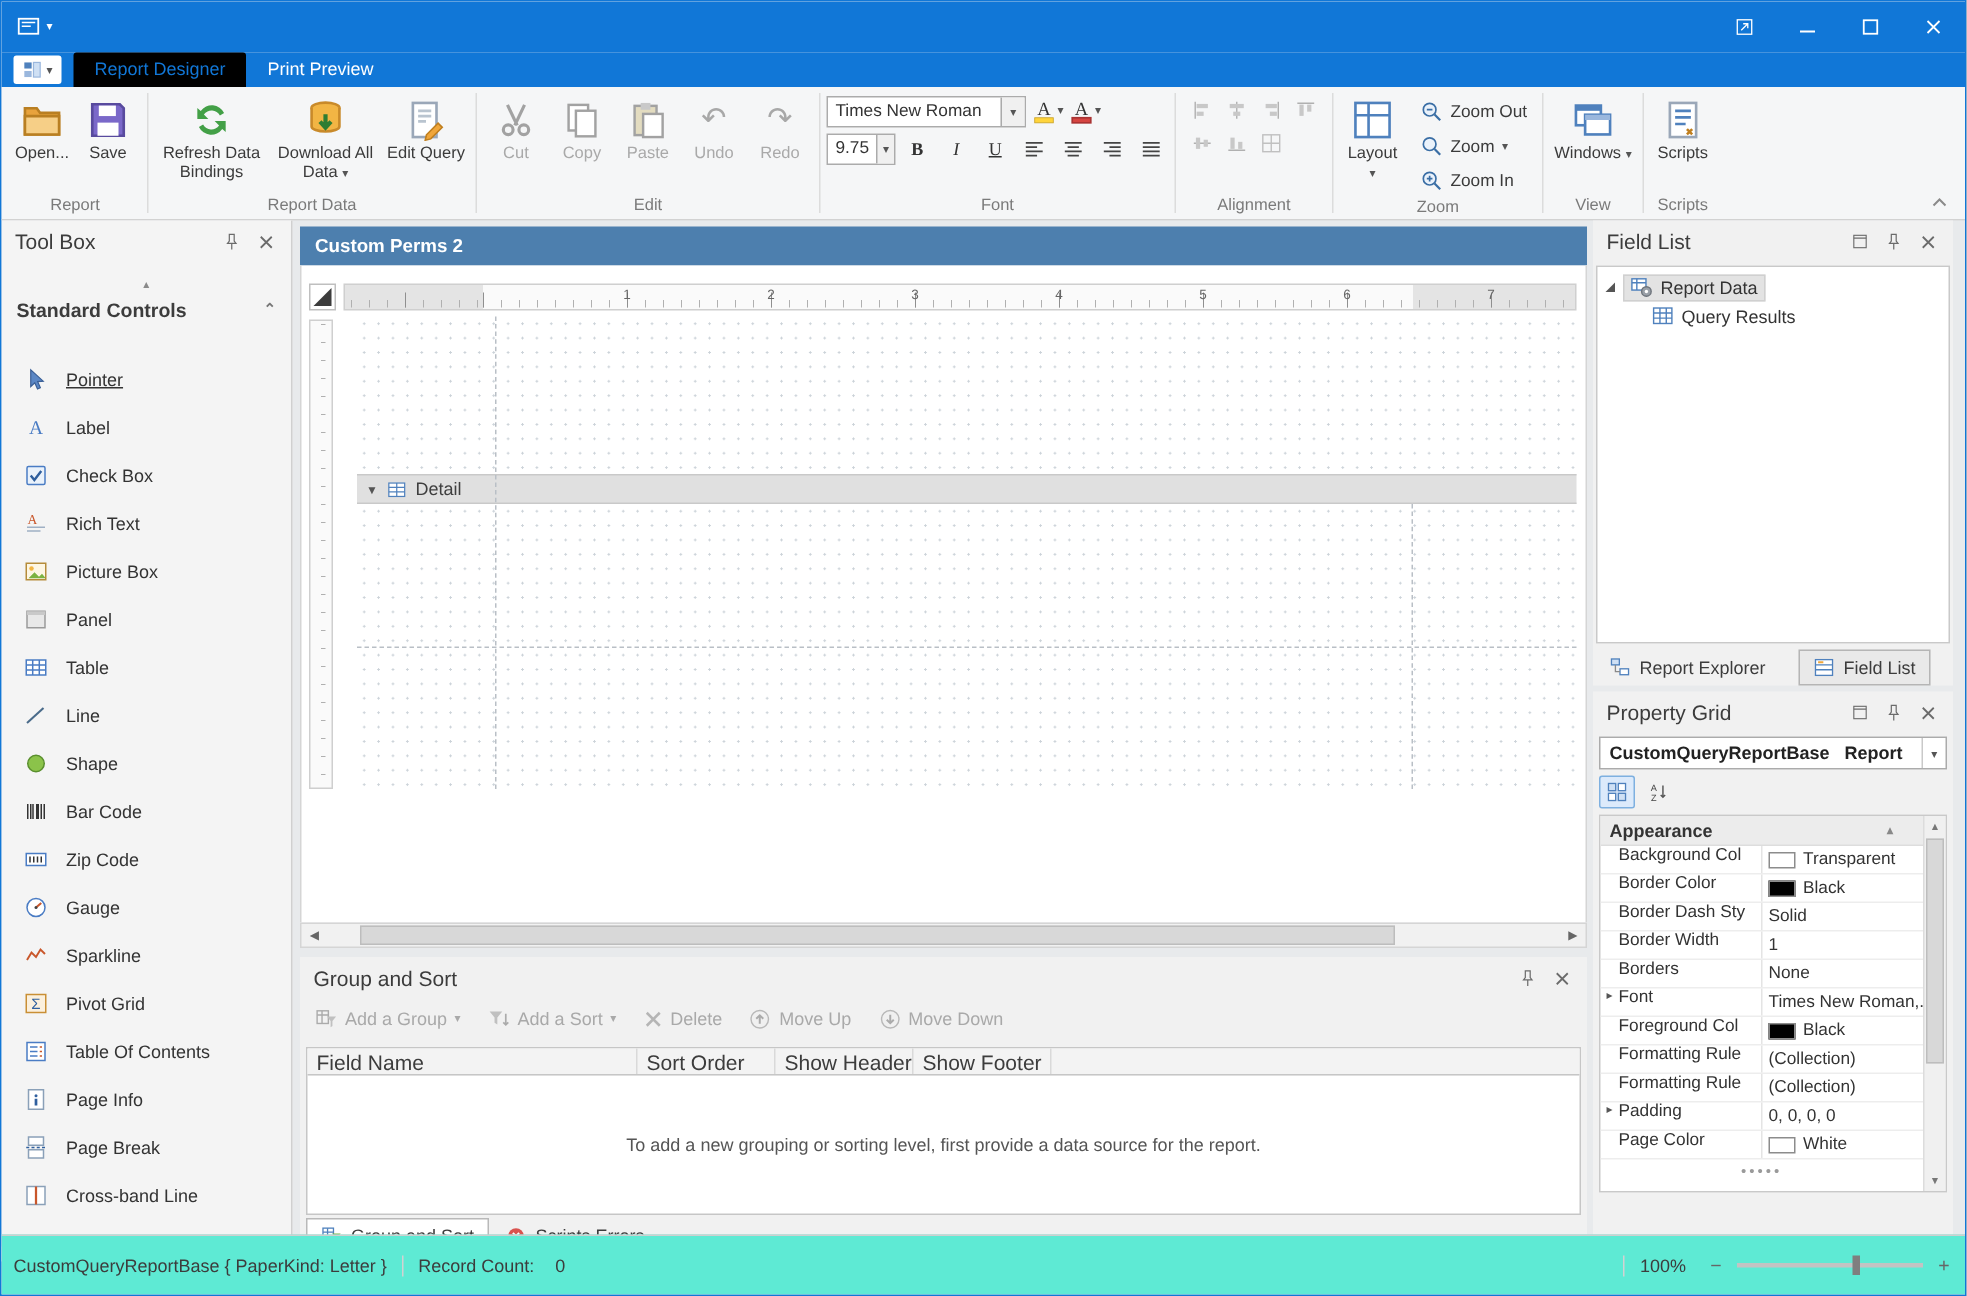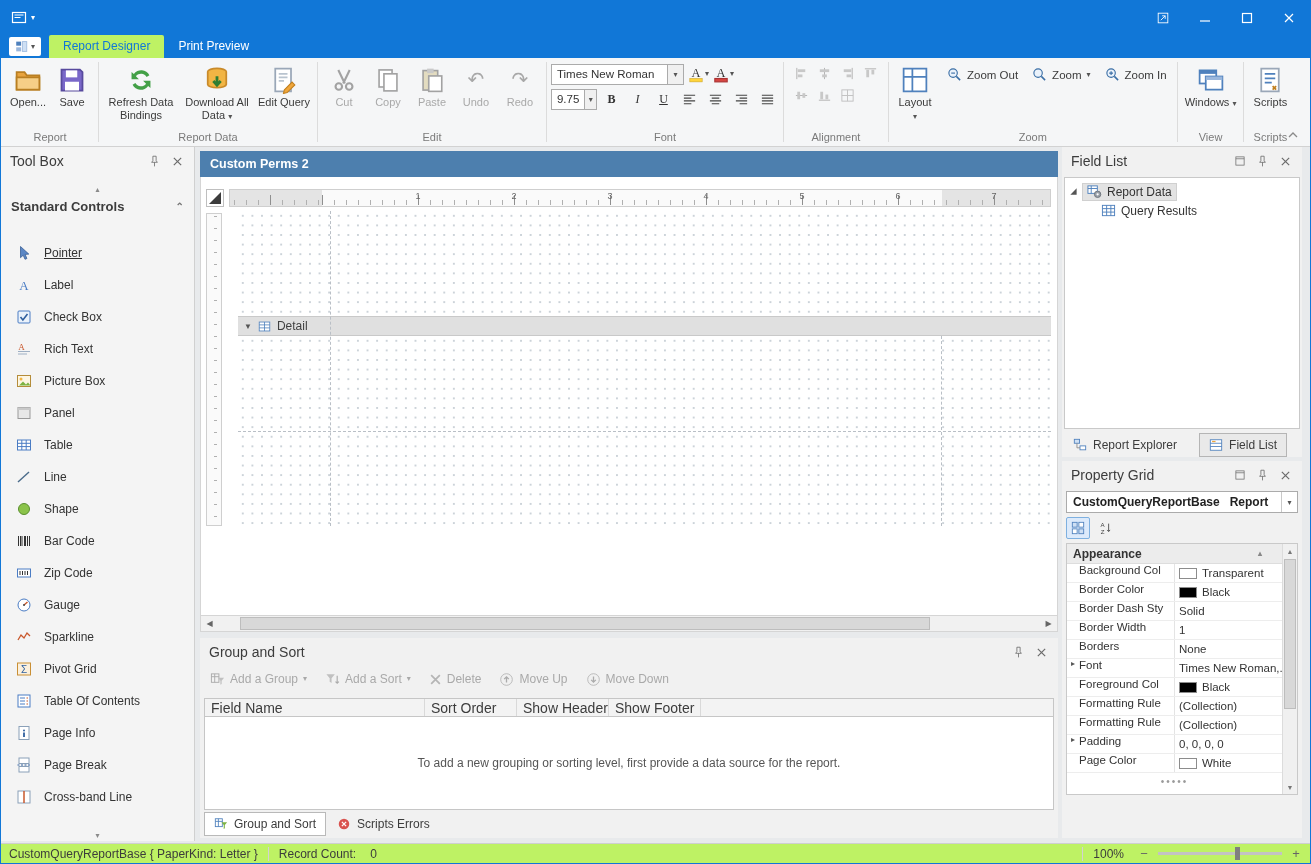--- a/index.html
+++ b/index.html
@@ -13,21 +13,21 @@
   .title-text{position:absolute;left:0;right:0;text-align:center;font-size:12px;color:#fff}
   .win-btns{margin-left:auto;display:flex;z-index:2}
   .win-btn{width:42px;height:34px;display:flex;align-items:center;justify-content:center;cursor:default}
   .caret{font-size:8px;color:#fff;line-height:1}
   .caret.dark{color:#555}
 
   
   .tabrow{position:absolute;left:0;top:34px;right:0;height:23px;background:#1177d7;display:flex;align-items:flex-end;padding-left:8px}
   .app-menu{height:19px;margin:0 8px 2px 0;background:#fff;border-radius:2px;display:flex;align-items:center;gap:3px;padding:0 6px}
   .rtab{color:#fff;font-size:12px;padding:4px 14px 5px;border-radius:2px 2px 0 0}
-  .rtab.active{background:#bef264;color:#1177d7}
+  .rtab.active{background:#000000;color:#1177d7}
 
   
   .ribbon{position:absolute;left:0;top:57px;right:0;height:89px;background:#f5f6f7;border-bottom:1px solid #d2d2d2;display:flex;align-items:stretch;padding:0 2px}
   .rgroup{display:flex;flex-direction:column}
   .rgroup-content{flex:1;display:flex;align-items:flex-start;padding:2px 3px 0}
   .rgroup-label{text-align:center;color:#7a7a7a;font-size:11px;padding:1px 6px 3px;white-space:nowrap}
   .rsep{width:1px;background:#dcdcdc;margin:4px 1px}
   .bigbtn{display:flex;flex-direction:column;align-items:center;min-width:44px;max-width:76px;padding:3px 3px 1px;font-size:11px;line-height:1.15;color:#3b3b3b;text-align:center;border-radius:2px}
   .bigbtn .ic{height:33px;display:flex;align-items:center}
   .bigbtn.disabled{color:#a9a9a9}
@@ -35,21 +35,21 @@
   .font-col{display:flex;flex-direction:column;gap:3px;padding-top:3px}
   .frow{display:flex;align-items:center;gap:3px}
   .combo{display:flex;align-items:center;height:21px;background:#fff;border:1px solid #ababab}
   .combo .val{padding:0 5px;font-size:11.5px;white-space:nowrap;flex:1;text-align:left}
   .combo .dd{width:16px;align-self:stretch;border-left:1px solid #ababab;display:flex;align-items:center;justify-content:center;background:#f0f0f0;color:#555;font-size:8px}
   .sqbtn{width:23px;height:22px;display:flex;align-items:center;justify-content:center;border-radius:2px;color:#333}
   .sqbtn.b{font-weight:bold;font-family:"Liberation Serif",serif}
   .sqbtn.i{font-style:italic;font-family:"Liberation Serif",serif}
   .sqbtn.u{text-decoration:underline;font-family:"Liberation Serif",serif}
   .colorbtn{display:flex;align-items:center;height:22px;border-radius:2px}
-  .zoom-col{display:flex;flex-direction:row;gap:2px;padding-top:4px;margin-left:4px}
+  .zoom-col{display:flex;flex-direction:column;gap:2px;padding-top:4px;margin-left:4px}
   .zoombtn{display:flex;align-items:center;gap:5px;height:21px;padding:0 6px;font-size:11.5px;color:#3b3b3b;border-radius:2px;white-space:nowrap}
   .align-grid{display:flex;flex-direction:column;gap:4px;padding-top:6px}
   .align-row{display:flex;gap:8px;padding:0 6px}
   .ribbon-collapse{position:absolute;right:8px;bottom:3px;width:18px;height:16px;display:flex;align-items:center;justify-content:center}
 
   
   .panel-header{height:28px;display:flex;align-items:center;padding:0 9px;font-size:14px;color:#3c3c3c}
   .panel-icons{margin-left:auto;display:flex;gap:8px;align-items:center}
   .pic{width:15px;height:15px;display:flex;align-items:center;justify-content:center}
 
@@ -124,21 +124,21 @@
   .pg-cat .up{margin-left:auto;font-size:8px;color:#888;margin-right:14px}
   .pg-rows{}
   .pg-row{height:19px;display:flex;align-items:flex-start;border-bottom:1px solid #ededed;font-size:11.5px;color:#333;margin-right:15px}
   .pg-exp{width:12px;text-align:center;font-size:8px;color:#555;flex:0 0 12px}
   .pg-label{flex:0 0 95px;white-space:nowrap;overflow:hidden}
   .pg-val{flex:1;border-left:1px solid #e4e4e4;align-self:stretch;display:flex;align-items:center;padding:0 4px;white-space:nowrap;overflow:hidden}
   .swatch{display:inline-block;width:18px;height:11px;border:1px solid #8c8c8c;margin-right:5px;flex:0 0 18px}
   .pg-dots{height:16px;display:flex;align-items:center;justify-content:center;color:#9a9a9a;letter-spacing:2px;font-size:10px;margin-right:15px}
 
   
-  .statusbar{position:absolute;left:0;bottom:0;right:0;height:20px;background:#bef264;border-top:1px solid #cfcfcf;display:flex;align-items:center;font-size:12px;color:#3c3c3c;padding:0 8px}
+  .statusbar{position:absolute;left:0;bottom:0;right:0;height:40px;background:#5eead4;border-top:1px solid #cfcfcf;display:flex;align-items:center;font-size:12px;color:#3c3c3c;padding:0 8px}
   .sb-sep{width:1px;height:14px;background:#d2d2d2;margin:0 10px}
   .sb-zoom{display:flex;align-items:center;gap:8px;margin-left:14px}
   .sb-track{position:relative;width:124px;height:3px;background:#c3c3c3}
   .sb-thumb{position:absolute;top:-5px;width:5px;height:13px;background:#7f7f7f}
   .sb-pm{font-size:13px;color:#666;width:12px;text-align:center}
 
   .icw{display:inline-flex;align-items:center;justify-content:center;line-height:0}
 </style>
 </head>
 <body>

